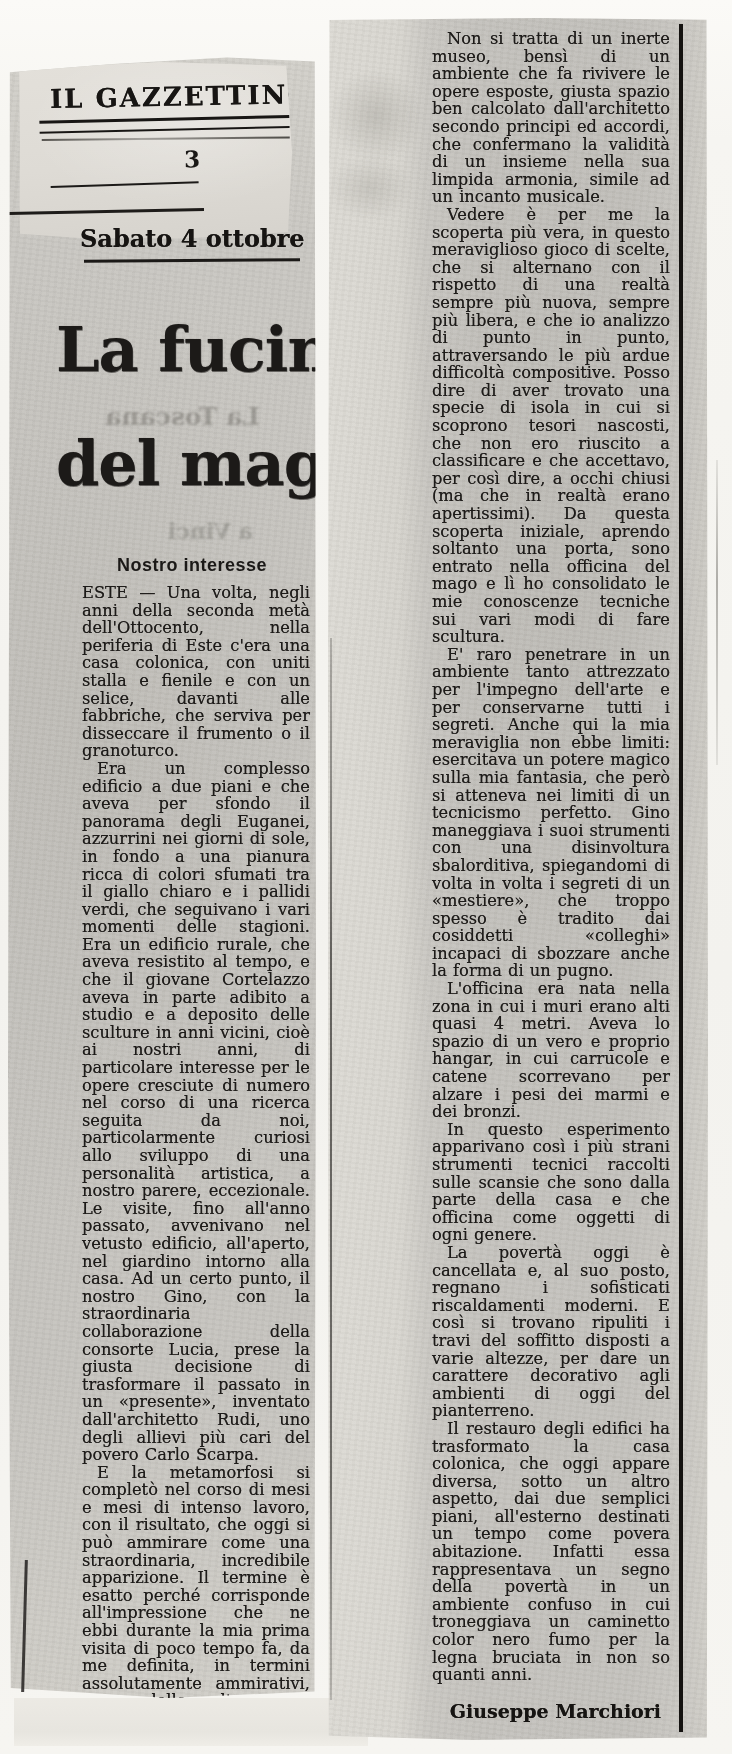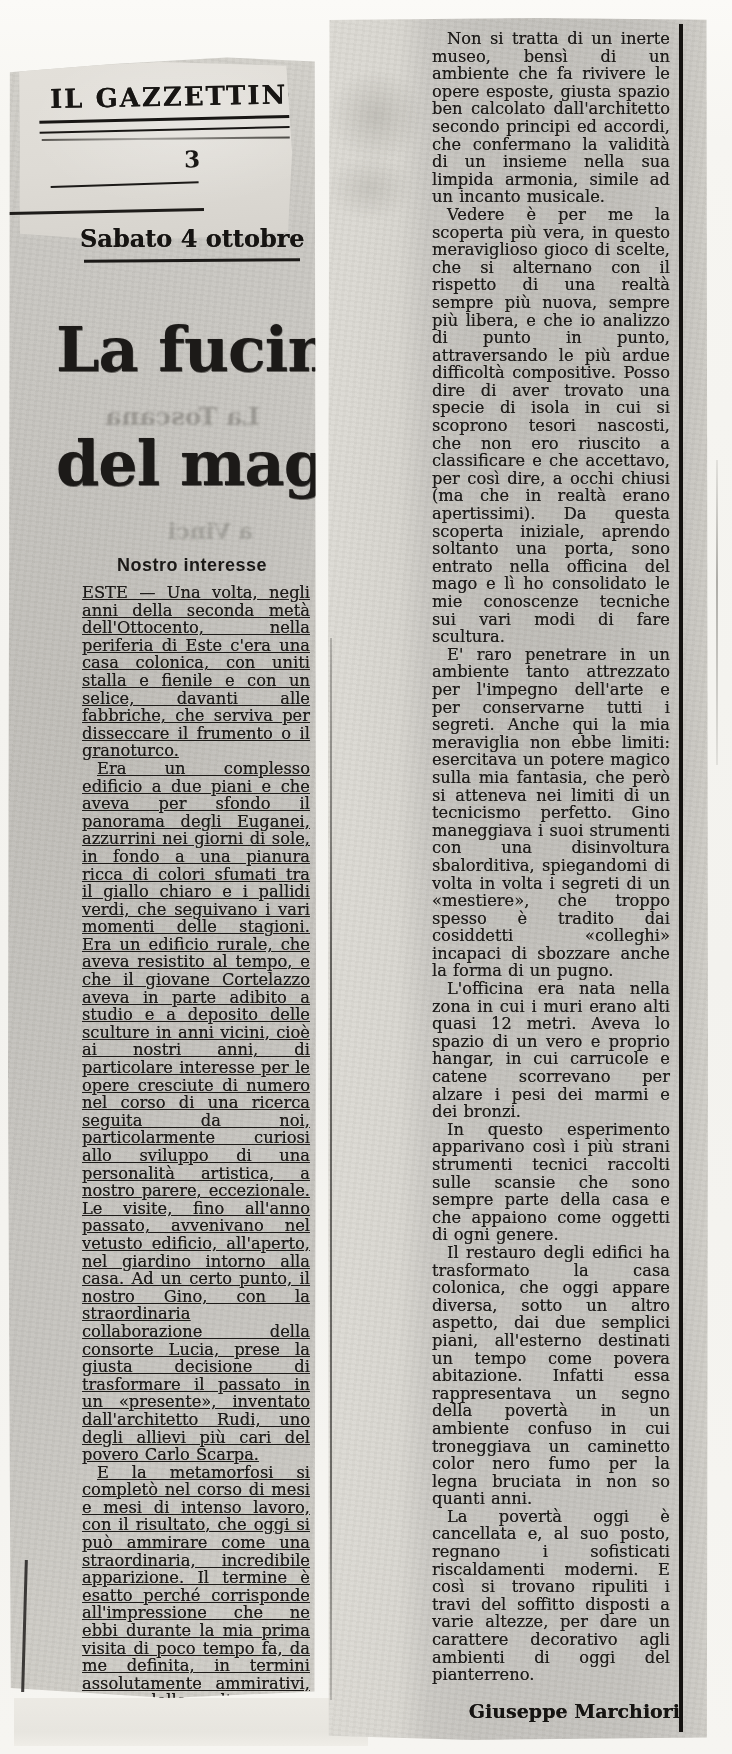--- a/index.html
+++ b/index.html
@@ -78,40 +78,40 @@
     font-family:"Liberation Sans",sans-serif;font-weight:700;font-size:18px;letter-spacing:0.5px;color:#1b1917;
   }
   .bodytext{
     position:absolute;text-align:justify;color:#1d1b19;
     font-size:16.3px;line-height:17.6px;
     text-shadow:0 0 0.4px rgba(24,22,20,0.65);
     word-spacing:1px;
   }
   .bodytext p{margin:0;text-indent:15px;}
   .bodytext p.noindent{text-indent:0;}
-  .body-left{left:74px;top:534px;width:228px;text-decoration:underline;}
+  .body-left{left:74px;top:534px;width:228px;}
   
   .right-clip{
     left:328px;top:18px;width:380px;height:1722px;
     background:
       radial-gradient(300px 900px at 62% 30%, rgba(105,100,92,0.08), rgba(0,0,0,0) 75%),
       linear-gradient(90deg,#dcdad4 0px,#d8d6d0 70px,#cac8c3 100px,#c5c3be 150px,#c4c2bd 300px,#c9c7c2 352px,#cfcdc7 380px);
     clip-path:polygon(0.4% 0.12%, 55% 0%, 99.6% 0.1%, 100% 60%, 99.7% 99.85%, 38% 100%, 0.2% 99.75%, 0% 40%);
     box-shadow:1px 2px 4px rgba(40,38,34,0.16);
   }
   .edge-line-left{
     position:absolute;left:2px;top:620px;width:2px;height:1062px;
     background:linear-gradient(180deg, rgba(35,33,30,0.25), rgba(35,33,30,0.65) 30%, rgba(35,33,30,0.6) 80%, rgba(35,33,30,0.2));
   }
   .column-rule-right{
     position:absolute;left:351px;top:6px;width:4px;height:1708px;background:#141210;
   }
   .body-right{left:104px;top:12px;width:238px;}
   .byline{
-    position:absolute;left:112px;top:1682px;width:240px;text-align:right;
+    position:absolute;left:93px;top:1682px;width:240px;text-align:right;
     font-weight:700;font-size:19px;color:#161412;white-space:nowrap;
     text-shadow:0 0 0.5px rgba(22,20,18,0.8);
   }
   .gutter-blob{position:absolute;pointer-events:none;filter:blur(2px);}
   .gutter-blob-1{left:2px;top:52px;width:92px;height:92px;
     background:radial-gradient(closest-side, rgba(96,93,85,0.20), rgba(0,0,0,0));}
   .gutter-blob-2{left:0px;top:138px;width:84px;height:64px;
     background:radial-gradient(closest-side, rgba(96,93,85,0.16), rgba(0,0,0,0));}
   
   .backing-strip{
@@ -169,22 +169,22 @@
 <div class="paper right-clip">
   <div class="gutter-blob gutter-blob-1"></div>
   <div class="gutter-blob gutter-blob-2"></div>
   <div class="edge-line-left"></div>
   <div class="column-rule-right"></div>
 
   <div class="bodytext body-right">
     <p>Non si tratta di un inerte museo, bensì di un ambiente che fa rivivere le opere esposte, giusta spazio ben calcolato dall'architetto secondo principi ed accordi, che confermano la validità di un insieme nella sua limpida armonia, simile ad un incanto musicale.</p>
     <p>Vedere è per me la scoperta più vera, in questo meraviglioso gioco di scelte, che si alternano con il rispetto di una realtà sempre più nuova, sempre più libera, e che io analizzo di punto in punto, attraversando le più ardue difficoltà compositive. Posso dire di aver trovato una specie di isola in cui si scoprono tesori nascosti, che non ero riuscito a classificare e che accettavo, per così dire, a occhi chiusi (ma che in realtà erano apertissimi). Da questa scoperta iniziale, aprendo soltanto una porta, sono entrato nella officina del mago e lì ho consolidato le mie conoscenze tecniche sui vari modi di fare scultura.</p>
     <p>E' raro penetrare in un ambiente tanto attrezzato per l'impegno dell'arte e per conservarne tutti i segreti. Anche qui la mia meraviglia non ebbe limiti: esercitava un potere magico sulla mia fantasia, che però si atteneva nei limiti di un tecnicismo perfetto. Gino maneggiava i suoi strumenti con una disinvoltura sbalorditiva, spiegandomi di volta in volta i segreti di un «mestiere», che troppo spesso è tradito dai cosiddetti «colleghi» incapaci di sbozzare anche la forma di un pugno.</p>
-    <p>L'officina era nata nella zona in cui i muri erano alti quasi 12 metri. Aveva lo spazio di un vero e proprio hangar, in cui carrucole e catene scorrevano per alzare i pesi dei marmi e dei bronzi.</p>
-    <p>In questo esperimento apparivano così i più strani strumenti tecnici raccolti sulle scansie che sono sempre parte della casa e che appaiono come oggetti di ogni genere.</p>
+    <p>L'officina era nata nella zona in cui i muri erano alti quasi 4 metri. Aveva lo spazio di un vero e proprio hangar, in cui carrucole e catene scorrevano per alzare i pesi dei marmi e dei bronzi.</p>
+    <p>In questo esperimento apparivano così i più strani strumenti tecnici raccolti sulle scansie che sono dalla parte della casa e che officina come oggetti di ogni genere.</p>
+    <p>La povertà oggi è cancellata e, al suo posto, regnano i sofisticati riscaldamenti moderni. E così si trovano ripuliti i travi del soffitto disposti a varie altezze, per dare un carattere decorativo agli ambienti di oggi del pianterreno.</p>
     <p>Il restauro degli edifici ha trasformato la casa colonica, che oggi appare diversa, sotto un altro aspetto, dai due semplici piani, all'esterno destinati un tempo come povera abitazione. Infatti essa rappresentava un segno della povertà in un ambiente confuso in cui troneggiava un caminetto color nero fumo per la legna bruciata in non so quanti anni.</p>
-    <p>La povertà oggi è cancellata e, al suo posto, regnano i sofisticati riscaldamenti moderni. E così si trovano ripuliti i travi del soffitto disposti a varie altezze, per dare un carattere decorativo agli ambienti di oggi del pianterreno.</p>
   </div>
 
   <div class="byline">Giuseppe Marchiori</div>
 </div>
 
 <div class="far-right-crease"></div>
 
 </body></html>

